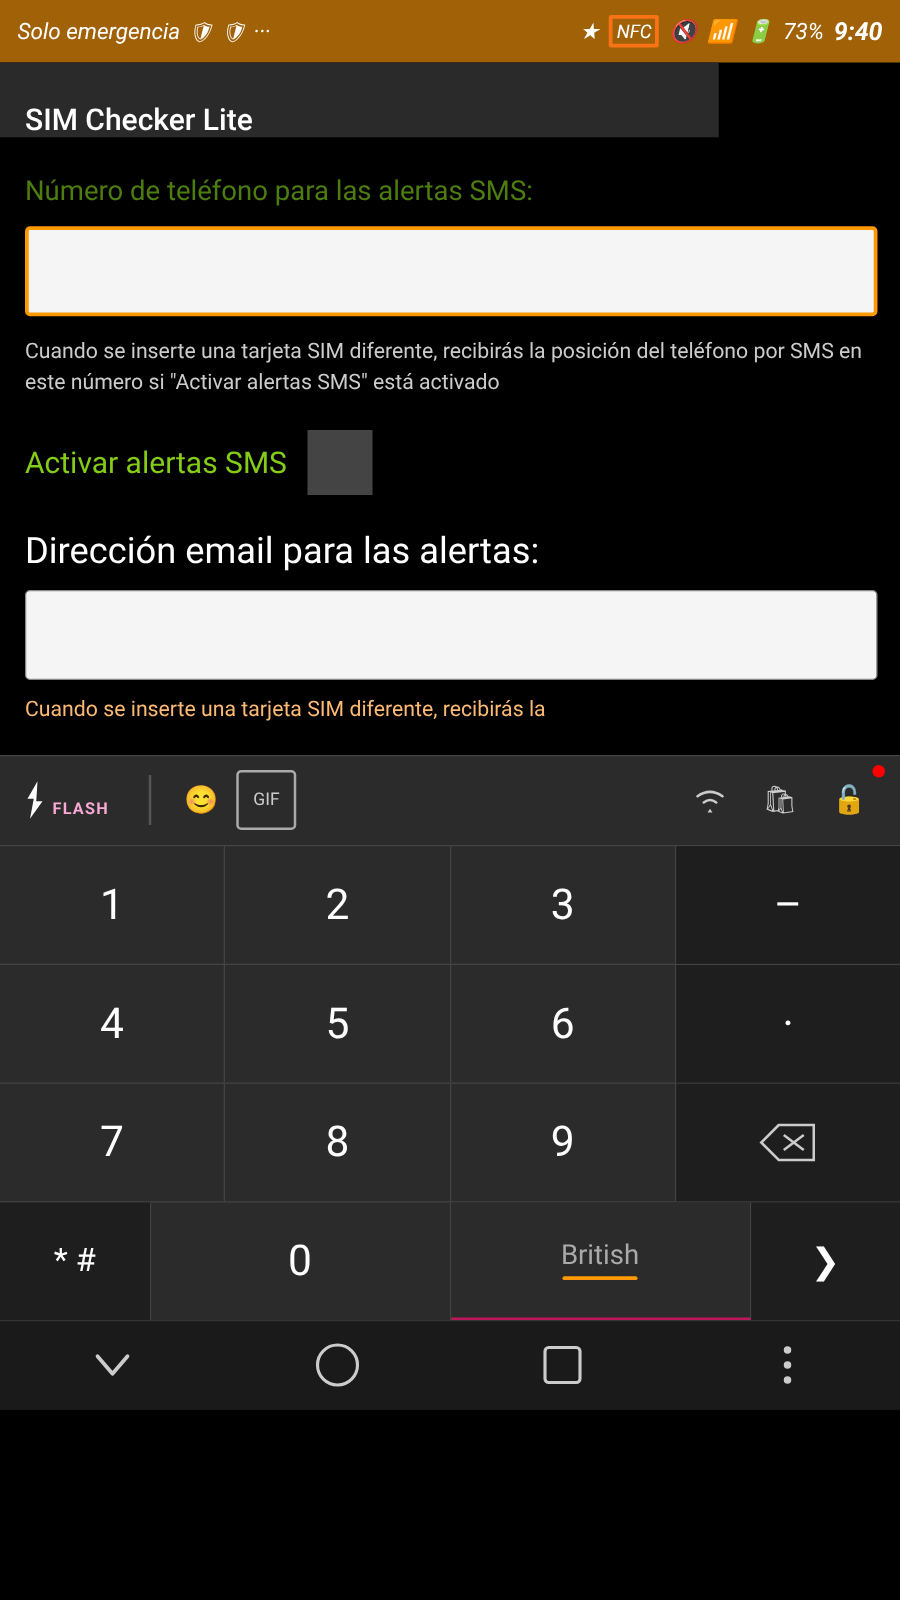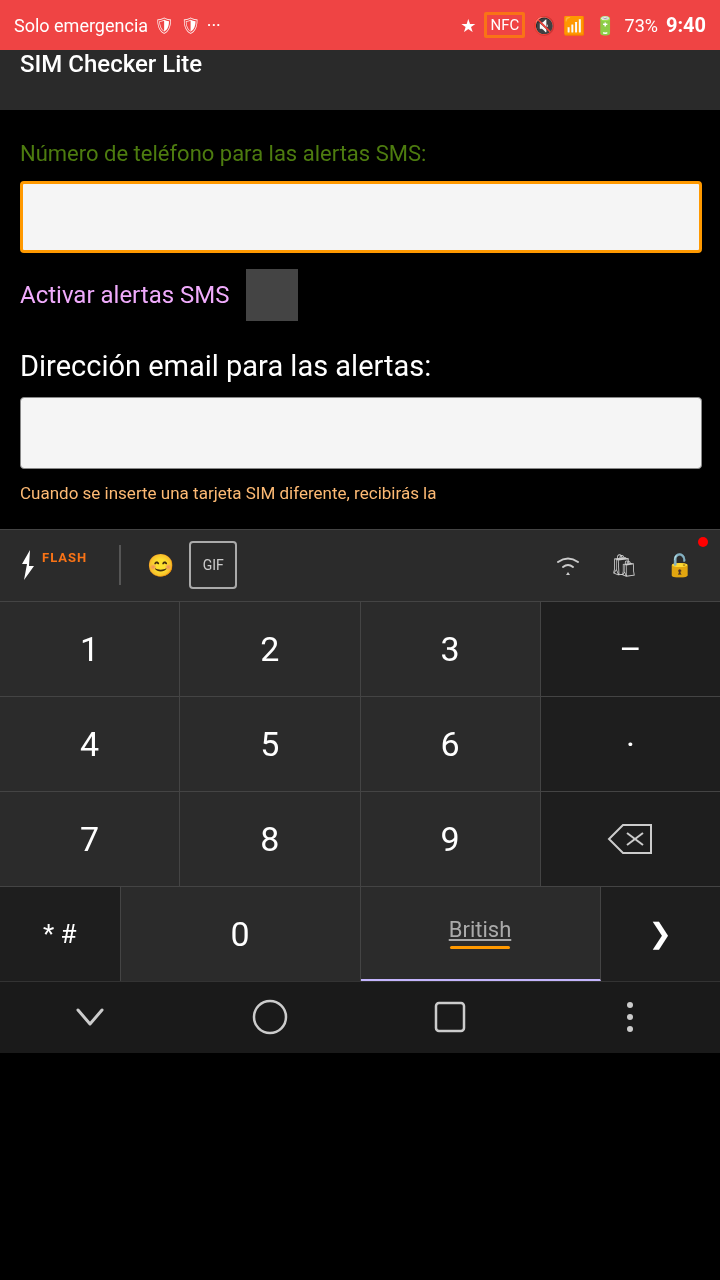--- a/index.html
+++ b/index.html
@@ -9,25 +9,26 @@
       min-height: 1280px;
       background: #000;
       font-family: 'Roboto', Arial, sans-serif;
       overflow: hidden;
     }
 
     
     #status-bar {
       width: 720px;
       height: 50px;
-      background: #ef4444;
+      background: #a16207;
       display: flex;
       align-items: center;
       justify-content: space-between;
       padding: 0 14px;
+      font-style: italic;
     }
     #status-bar .left {
       display: flex;
       align-items: center;
       gap: 6px;
       color: #fff;
       font-size: 18px;
     }
     #status-bar .right {
       display: flex;
@@ -36,25 +37,25 @@
       color: #fff;
       font-size: 18px;
     }
     #status-bar .time {
       font-size: 20px;
       font-weight: bold;
     }
 
     
     #app-bar {
-      width: 720px;
+      width: 575px;
       height: 60px;
       background: #2a2a2a;
       display: flex;
-      align-items: flex-start;
+      align-items: flex-end;
       padding: 0 20px;
     }
     #app-bar .title {
       color: #fff;
       font-size: 24px;
       font-weight: 500;
     }
 
     
     #main-content {
@@ -85,21 +86,21 @@
       margin-bottom: 24px;
     }
 
     .sms-toggle-row {
       display: flex;
       align-items: center;
       gap: 16px;
       margin-bottom: 28px;
     }
     .sms-toggle-label {
-      color: #f0abfc;
+      color: #84cc16;
       font-size: 24px;
     }
     .toggle-checkbox {
       width: 52px;
       height: 52px;
       background: #444;
       border: none;
     }
 
     .email-label {
@@ -136,23 +137,23 @@
       padding: 0 16px;
       border-top: 1px solid #444;
     }
     .kb-toolbar-left {
       display: flex;
       align-items: center;
       gap: 4px;
     }
     .flash-logo {
       display: flex;
-      align-items: flex-start;
+      align-items: flex-end;
       gap: 4px;
-      color: #f97316;
+      color: #f9a8d4;
       font-size: 14px;
       font-weight: bold;
       margin-right: 16px;
     }
     .kb-toolbar-divider {
       width: 2px;
       height: 40px;
       background: #555;
       margin: 0 12px;
     }
@@ -278,20 +279,21 @@
   </div>
 </div>
 
 <div id="app-bar">
   <span class="title">SIM Checker Lite</span>
 </div>
 
 <div id="main-content">
   <div class="field-label">Número de teléfono para las alertas SMS:</div>
   <div class="phone-input-box"></div>
+  <div class="hint-text">Cuando se inserte una tarjeta SIM diferente, recibirás la posición del teléfono por SMS en este número si "Activar alertas SMS" está activado</div>
 
   <div class="sms-toggle-row">
     <span class="sms-toggle-label">Activar alertas SMS</span>
     <div class="toggle-checkbox"></div>
   </div>
 
   <div class="email-label">Dirección email para las alertas:</div>
   <div class="email-input-box"></div>
   <div class="hint-text-bottom">Cuando se inserte una tarjeta SIM diferente, recibirás la</div>
 </div>
@@ -352,21 +354,21 @@
         <path d="M18,4 L4,18 L18,32 L46,32 L46,4 Z" fill="none" stroke="#ccc" stroke-width="2"></path>
         <line x1="22" y1="12" x2="38" y2="24" stroke="#ccc" stroke-width="2"></line>
         <line x1="38" y1="12" x2="22" y2="24" stroke="#ccc" stroke-width="2"></line>
       </svg>
     </div>
   </div>
 
   <div class="kb-row">
     <div class="kb-key dark special">* #</div>
     <div class="kb-key zero-key">0</div>
-    <div class="kb-key lang-key" style="flex:2; border-bottom: 2px solid #c4b5fd; text-decoration: underline;">
+    <div class="kb-key lang-key" style="flex:2; border-bottom: 2px solid #be185d;">
       <div style="display:flex;flex-direction:column;align-items:center;">
         <span style="font-size:22px; color:#aaa;">British</span>
         <div style="width:60px;height:3px;background:#ff9900;margin-top:4px;border-radius:2px;"></div>
       </div>
     </div>
     <div class="kb-key arrow-key">❯</div>
   </div>
 </div>
 
 <div id="bottom-nav">

